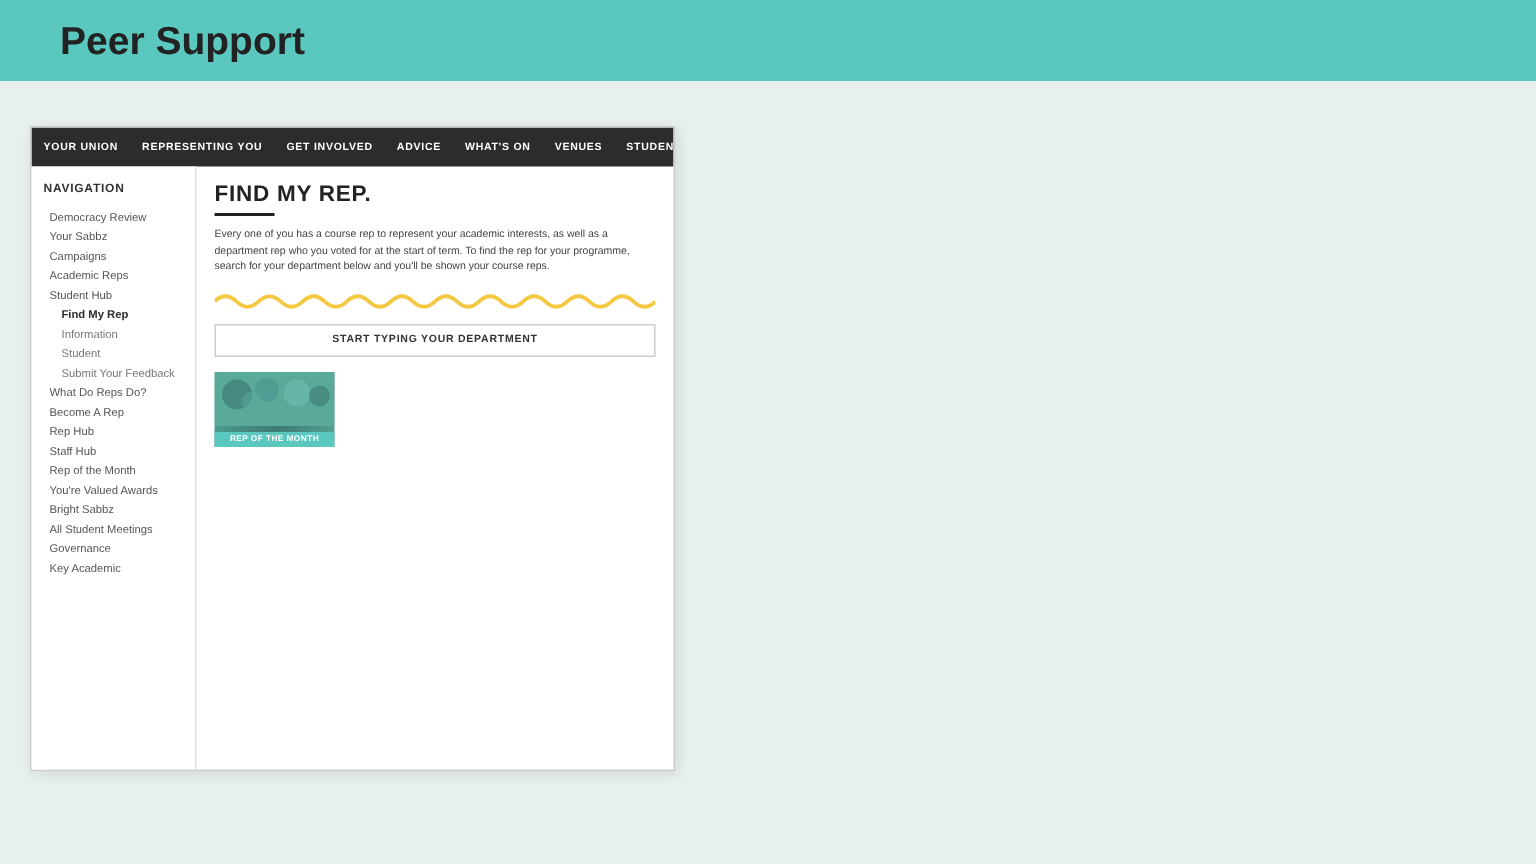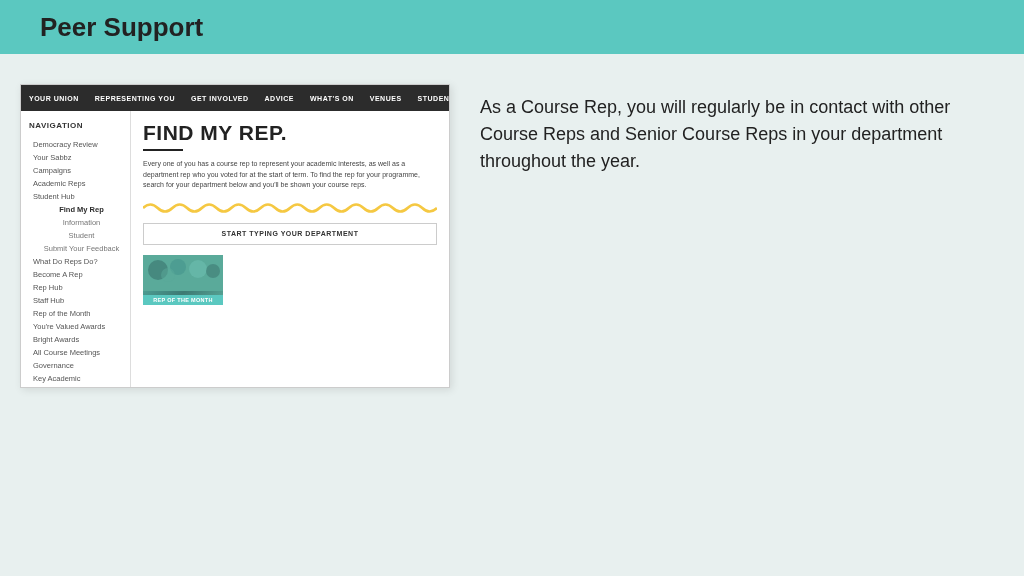--- a/index.html
+++ b/index.html
@@ -34,21 +34,21 @@
       padding: 30px 30px 20px 20px;
       gap: 30px;
       height: calc(576px - 54px);
       align-items: flex-start;
     }
 
     
     .website-screenshot {
       width: 430px;
       min-width: 430px;
-      height: 304px;
+      height: 430px;
       background: #fff;
       border: 1px solid #ccc;
       overflow: hidden;
       flex-shrink: 0;
       box-shadow: 2px 2px 8px rgba(0,0,0,0.1);
     }
 
     
     .fake-nav {
       background: #2c2c2c;
@@ -94,36 +94,35 @@
     .fake-sidebar-item {
       font-size: 7.5px;
       color: #555;
       padding: 2px 0 2px 4px;
       cursor: pointer;
     }
 
     .fake-sidebar-item.sub {
       padding-left: 12px;
       color: #777;
-      text-align: center;
     }
 
     .fake-sidebar-item.active {
       color: #2c2c2c;
       font-weight: 600;
     }
 
     .fake-main {
       flex: 1;
       padding: 10px 12px;
       overflow: hidden;
     }
 
     .fake-page-title {
-      font-size: 21px;
+      font-size: 15px;
       font-weight: 900;
       color: #222;
       text-transform: uppercase;
       letter-spacing: 0.5px;
       margin-bottom: 4px;
     }
 
     .fake-title-underline {
       width: 40px;
       height: 2px;
@@ -238,22 +237,22 @@
         <div class="fake-sidebar-item sub active">Find My Rep</div>
         <div class="fake-sidebar-item sub">Information</div>
         <div class="fake-sidebar-item sub">Student</div>
         <div class="fake-sidebar-item sub">Submit Your Feedback</div>
         <div class="fake-sidebar-item">What Do Reps Do?</div>
         <div class="fake-sidebar-item">Become A Rep</div>
         <div class="fake-sidebar-item">Rep Hub</div>
         <div class="fake-sidebar-item">Staff Hub</div>
         <div class="fake-sidebar-item">Rep of the Month</div>
         <div class="fake-sidebar-item">You're Valued Awards</div>
-        <div class="fake-sidebar-item">Bright Awards</div>
-        <div class="fake-sidebar-item">All Course Meetings</div>
+        <div class="fake-sidebar-item">Bright Sabbz</div>
+        <div class="fake-sidebar-item">All Student Meetings</div>
         <div class="fake-sidebar-item">Governance</div>
         <div class="fake-sidebar-item">Key Academic</div>
       </div>
 
       <div class="fake-main">
         <div class="fake-page-title">FIND MY REP.</div>
         <div class="fake-title-underline"></div>
         <div class="fake-description">Every one of you has a course rep to represent your academic interests, as well as a department rep who you voted for at the start of term. To find the rep for your programme, search for your department below and you'll be shown your course reps.</div>
 
         <div class="fake-wavy">
@@ -276,16 +275,15 @@
             <circle cx="25" cy="20" r="7" fill="#5aaa9a" opacity="0.5"></circle>
           </svg>
           <div class="fake-rep-label">REP OF THE MONTH</div>
         </div>
       </div>
 
     </div>
   </div>
 
   <div class="text-content">
-    <p class="text-paragraph">As a Course Rep, you will regularly be in contact with other Course Reps and Senior Course Reps in your department throughout the year.</p>
   </div>
 
 </div>
 
 </body></html>

